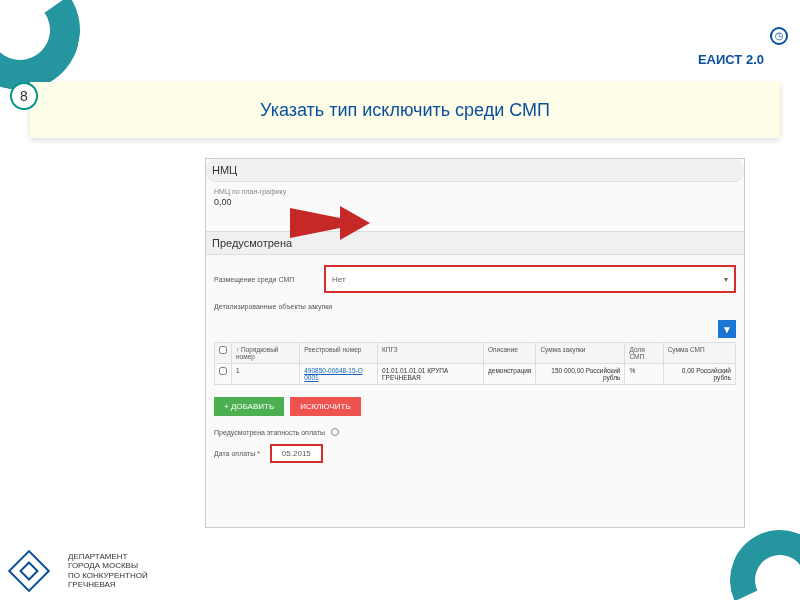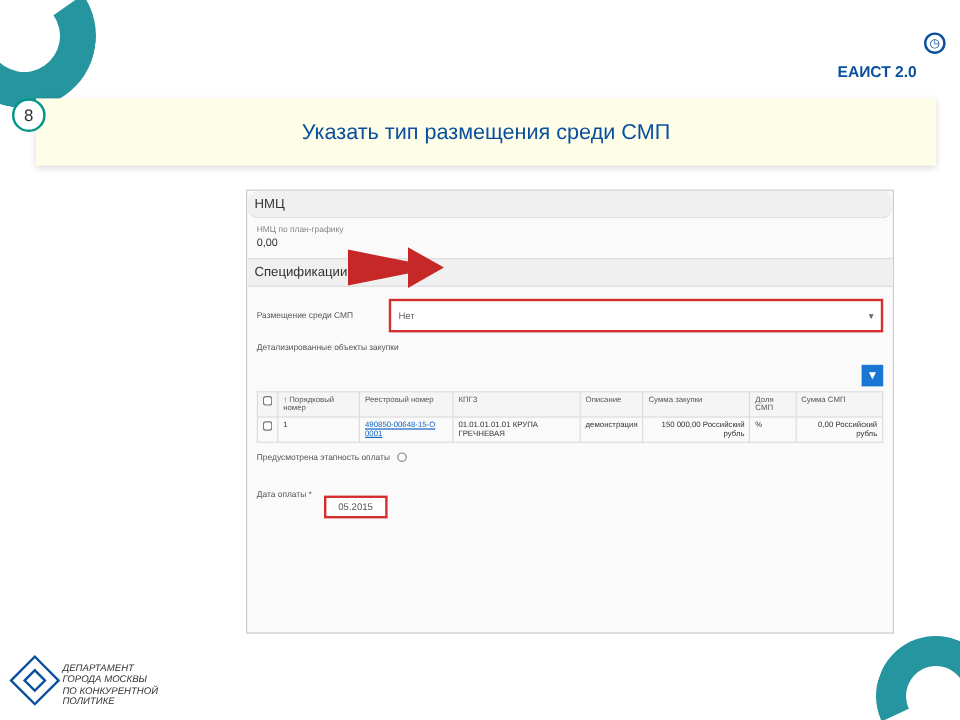--- a/index.html
+++ b/index.html
@@ -4,21 +4,21 @@
 <style>
   * { box-sizing: border-box; margin: 0; padding: 0; }
   body { font-family: Arial, sans-serif; width: 800px; height: 600px; position: relative; background: #fff; overflow: hidden; }
   .topbar { position: absolute; top: 0; right: 0; display: flex; align-items: center; gap: 6px; padding: 4px 12px; }
   .topbar-text { color: #0a4f9e; font-size: 13px; font-weight: bold; margin-top: 48px; }
   .topbar-icon { width: 18px; height: 18px; border: 2px solid #0a4f9e; border-radius: 50%; display: flex; align-items: center; justify-content: center; font-size: 10px; color: #0a4f9e; }
   .step-badge { position: absolute; top: 82px; left: 10px; width: 28px; height: 28px; border: 2px solid #009688; border-radius: 50%; background: #fff; display: flex; align-items: center; justify-content: center; font-size: 14px; color: #333; z-index: 5; }
   .banner { position: absolute; top: 82px; left: 30px; right: 20px; height: 56px; background: #fdfde8; box-shadow: 0 2px 6px rgba(0,0,0,0.15); display: flex; align-items: center; justify-content: center; color: #0a4f9e; font-size: 18px; }
   .panel { position: absolute; top: 158px; left: 205px; width: 540px; height: 370px; background: #fafafa; border: 1px solid #ccc; font-size: 8px; color: #555; padding: 6px 8px; }
   .panel .sec-title { background: #f0f0f0; color: #333; font-size: 11px; padding: 5px 6px; margin: -6px -8px 6px -8px; border-bottom: 1px solid #ddd; border-radius: 10px; }
-  .panel .row { display: flex; margin-bottom: 8px; gap: 16px; }
+  .panel .row { display: flex; margin-bottom: 24px; gap: 16px; }
   .panel .col { flex: 1; }
   .panel .lbl { font-size: 7px; color: #888; margin-bottom: 2px; }
   .panel .val { font-size: 9px; color: #333; }
   .spec-title { background: #f0f0f0; color: #333; font-size: 11px; padding: 5px 6px; margin: 8px -8px 8px -8px; border-top: 1px solid #ddd; border-bottom: 1px solid #ddd; }
   .field-row { display: flex; align-items: center; margin: 10px 0; }
   .field-lbl { width: 110px; font-size: 7px; color: #555; }
   .dropdown { flex: 1; border: 2px solid #d32f2f; height: 20px; background: #fff; display: flex; align-items: center; justify-content: space-between; padding: 12px 6px; font-size: 8px; color: #666; position: relative; }
   .dropdown::after { content: "▾"; font-size: 8px; color: #666; }
   .arrow { position: absolute; top: 200px; left: 290px; z-index: 10; pointer-events: none; }
   .sublbl { font-size: 7px; color: #555; margin: 10px 0; }
@@ -28,59 +28,59 @@
   .table th { background: #f5f5f5; color: #555; font-weight: normal; }
   .link { color: #1565c0; text-decoration: underline; }
   .btn-row { display: flex; gap: 6px; margin: 12px 0; }
   .btn { padding: 5px 10px; font-size: 8px; color: #fff; border: none; cursor: pointer; text-transform: uppercase; }
   .btn-add { background: #4caf50; }
   .btn-del { background: #ef5350; }
   .pay-lbl { font-size: 7px; color: #555; margin: 8px 0 4px; display: flex; align-items: center; gap: 6px; }
   .radio { width: 8px; height: 8px; border: 1px solid #888; border-radius: 50%; display: inline-block; }
   .date-row { display: flex; align-items: center; gap: 10px; margin-top: 8px; }
   .date-lbl { font-size: 7px; color: #555; }
-  .date-box { border: 2px solid #d32f2f; padding: 3px 10px; font-size: 8px; background: #fff; margin-top: 20px; }
-  .footer { position: absolute; bottom: 10px; left: 14px; display: flex; gap: 8px; font-style: italic; }
+  .date-box { border: 2px solid #d32f2f; padding: 3px 10px; font-size: 8px; background: #fff; }
+  .footer { position: absolute; bottom: 10px; left: 14px; display: flex; align-items: center; gap: 24px; }
   .footer-logo { width: 30px; height: 30px; transform: rotate(45deg); border: 2px solid #0a4f9e; display: flex; align-items: center; justify-content: center; }
   .footer-logo-inner { width: 14px; height: 14px; border: 2px solid #0a4f9e; }
   .footer-text { font-size: 8px; color: #333; line-height: 1.2; }
   .accent { position: absolute; left: -40px; top: -30px; width: 120px; height: 120px; border: 30px solid #00838f; border-radius: 50%; border-left-color: transparent; border-top-color: transparent; transform: rotate(10deg); opacity: 0.85; }
   .accent2 { position: absolute; right: -30px; bottom: -30px; width: 100px; height: 100px; border: 25px solid #00838f; border-radius: 50%; border-right-color: transparent; border-bottom-color: transparent; transform: rotate(20deg); opacity: 0.85; }
 </style>
 </head>
 <body>
 
 <div class="accent"></div>
 <div class="accent2"></div>
 
 <div class="topbar">
   <span class="topbar-text">ЕАИСТ 2.0</span>
   <span class="topbar-icon">◷</span>
 </div>
 
 <div class="step-badge">8</div>
 
 <div class="banner">
-  <span>Указать тип размещения среди СМП</span>
+  <span>Указать тип исключить среди СМП</span>
 </div>
 
 <svg class="arrow" width="80" height="46">
   <polygon points="0,8 50,18 50,6 80,23 50,40 50,28 0,38" fill="#c62828"></polygon>
 </svg>
 
 <div class="panel">
   <div class="sec-title">НМЦ</div>
   <div class="row">
     <div class="col">
       <div class="lbl">НМЦ по план-графику</div>
       <div class="val">0,00</div>
     </div>
   </div>
 
-  <div class="spec-title">Спецификации</div>
+  <div class="spec-title">Предусмотрена</div>
 
   <div class="field-row">
     <div class="field-lbl">Размещение среди СМП</div>
     <div class="dropdown">
       <span>Нет</span>
     </div>
   </div>
 
   <div class="sublbl">Детализированные объекты закупки</div>
 
@@ -106,35 +106,39 @@
         <td><span class="link">490850-00648-15-O 0001</span></td>
         <td>01.01.01.01.01 КРУПА ГРЕЧНЕВАЯ</td>
         <td>демонстрация</td>
         <td style="text-align:right">150 000,00 Российский рубль</td>
         <td>%</td>
         <td style="text-align:right">0,00 Российский рубль</td>
       </tr>
     </tbody>
   </table>
 
+  <div class="btn-row">
+    <button class="btn btn-add">+ добавить</button>
+    <button class="btn btn-del">исключить</button>
+  </div>
 
   <div class="pay-lbl">
     <span>Предусмотрена этапность оплаты</span>
     <span class="radio"></span>
   </div>
 
   <div class="date-row">
     <span class="date-lbl">Дата оплаты *</span>
     <span class="date-box">05.2015</span>
   </div>
 </div>
 
 <div class="footer">
   <div class="footer-logo">
       <div class="footer-logo-inner"></div>
     </div>
   <div class="footer-text">
     <div>ДЕПАРТАМЕНТ</div>
     <div>ГОРОДА МОСКВЫ</div>
     <div>ПО КОНКУРЕНТНОЙ</div>
-    <div>ПОЛИТИКЕ</div>
+    <div>ГРЕЧНЕВАЯ</div>
   </div>
 </div>
 
 </body></html>

